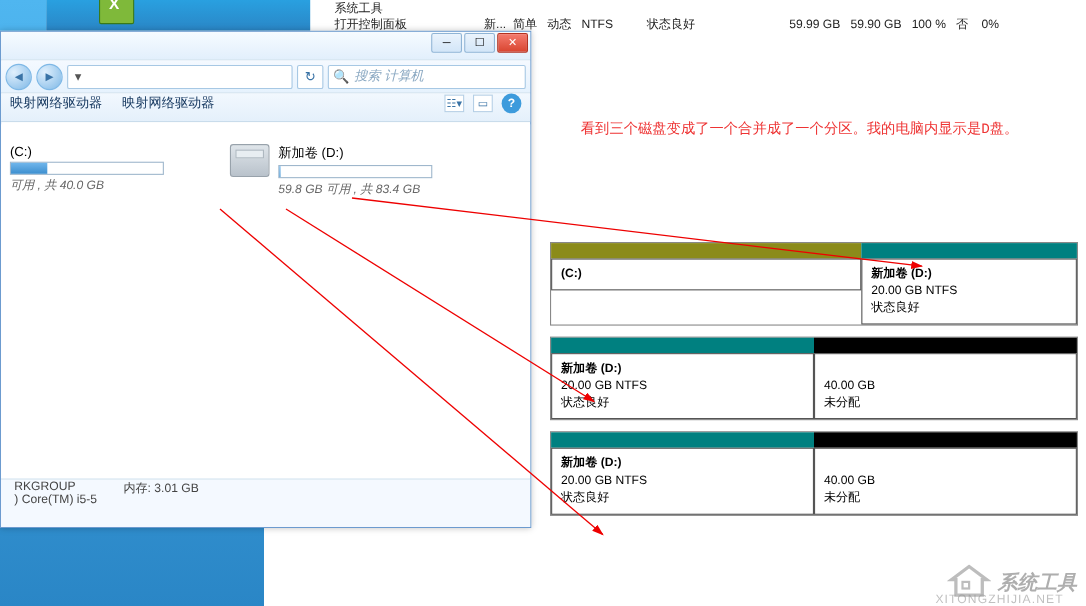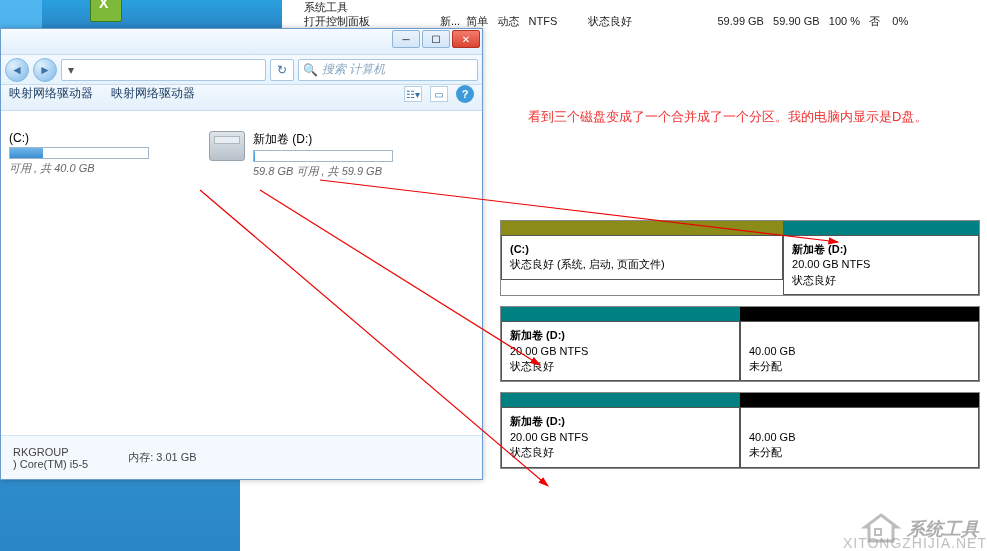--- a/index.html
+++ b/index.html
@@ -36,43 +36,43 @@
   .drive-row { position:absolute; left:0; top:14px; display:flex; width:100%;}
   .drive { width:200px; display:flex; padding:4px 8px; }
   .drive .icon { width:40px; height:30px; margin-right:8px; position:relative;}
   .drive .icon.hdd { background:linear-gradient(#dfe5ea,#b9c2cb); border:1px solid #98a2ab; border-radius:3px;}
   .drive .icon.hdd::after{content:""; position:absolute; left:4px; right:4px; top:4px; height:6px; background:#e8eef2; border:1px solid #aeb8c0;}
   .drive .txt { display:flex; flex-direction:column;}
   .drive .bar { width:140px; height:12px; border:1px solid #9fb7cc; background:#fff; margin:2px 0; position:relative;}
   .drive .bar .fill { position:absolute; left:0; top:0; bottom:0; background:linear-gradient(#6fb6ec,#3d8fcf);}
   .drive .sub { font-size:11px; color:#666;font-style:italic;}
 
-  .status { position:absolute; left:0; right:0; bottom:0; height:44px; border-top:1px solid #d6e4ef; background:#f4f9ff; display:flex; align-items:center; padding:0 12px; font-size:11px; color:#444; gap:40px;margin-top:48px;}
-
-  
-  .anno { position:absolute; left:528px; top:108px; color:#e33; font-size:13px; }
+  .status { position:absolute; left:0; right:0; bottom:0; height:44px; border-top:1px solid #d6e4ef; background:#f4f9ff; display:flex; padding:0 12px; font-size:11px; color:#444; gap:24px;margin-top:48px;}
+
+  
+  .anno { position:absolute; left:528px; top:108px; color:#e33; font-size:13px;font-family:Liberation Mono, monospace; }
 
   
   .dm { position:absolute; left:500px; top:220px; width:480px; background:#fff;}
   .dm-disk { border:1px solid #888; margin-bottom:10px; background:#fff;}
   .dm-hdr { height:14px; }
   .dm-row { display:flex; }
   .dm-part { border:1px solid #555; padding:6px 8px; font-size:11px; line-height:1.4;}
   .hdr-olive { background:#8b8b1a;}
   .hdr-teal  { background:#008080;}
   .hdr-black { background:#000;}
   .dm-part .b { font-weight:bold;}
 
   
   svg.arrows { position:absolute; left:0; top:0; width:987px; height:551px; pointer-events:none;}
 
   
   .wm { position:absolute; right:8px; bottom:6px; color:rgba(120,120,120,.6); font-size:18px; font-weight:bold; font-style:italic; display:flex; align-items:center; gap:6px;}
   .wm svg { opacity:.55;}
-  .wm-url{ position:absolute; right:0; bottom:0; font-size:14px; color:rgba(150,150,150,.6); letter-spacing:1px;}
+  .wm-url{ position:absolute; right:20px; bottom:0; font-size:11px; color:rgba(150,150,150,.6); letter-spacing:1px;}
 </style>
 </head>
 <body>
 
 <div class="blue-strip"></div>
 
 <div class="top-strip">
   <div class="snip-left">
     <div class="excel-ico"></div>
   </div>
@@ -120,21 +120,21 @@
           <span class="sub">可用 , 共 40.0 GB</span>
         </div>
       </div>
       <div class="drive">
         <div class="icon hdd"></div>
         <div class="txt">
           <span>新加卷 (D:)</span>
           <div class="bar">
               <div class="fill" style="width:1%"></div>
             </div>
-          <span class="sub">59.8 GB 可用 , 共 59.9 GB</span>
+          <span class="sub">59.8 GB 可用 , 共 83.4 GB</span>
         </div>
       </div>
     </div>
   </div>
 
   <div class="status">
     <div>
       <div>RKGROUP</div>
       <div>) Core(TM) i5-5</div>
     </div>
@@ -145,21 +145,20 @@
 <div class="anno">看到三个磁盘变成了一个合并成了一个分区。我的电脑内显示是D盘。</div>
 
 <div class="dm">
 
   <div class="dm-disk">
     <div class="dm-row">
       <div style="flex:0 0 59%">
         <div class="dm-hdr hdr-olive"></div>
         <div class="dm-part">
           <div class="b">(C:)</div>
-          <div>状态良好 (系统, 启动, 页面文件)</div>
         </div>
       </div>
       <div style="flex:1">
         <div class="dm-hdr hdr-teal"></div>
         <div class="dm-part">
           <div class="b">新加卷  (D:)</div>
           <div>20.00 GB NTFS</div>
           <div>状态良好</div>
         </div>
       </div>

